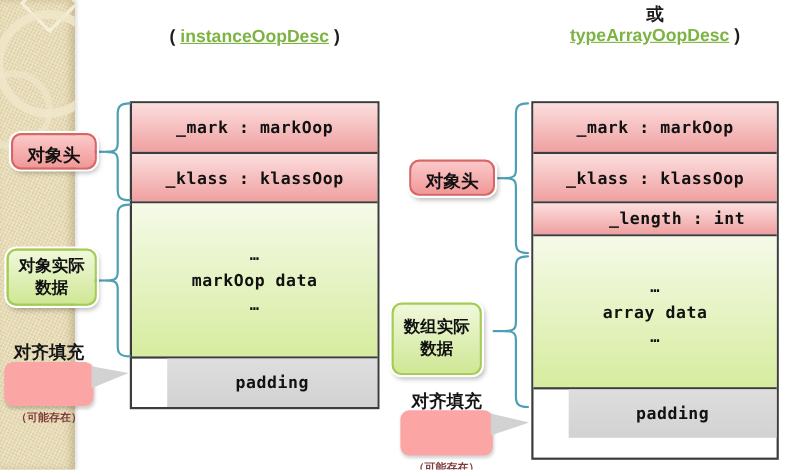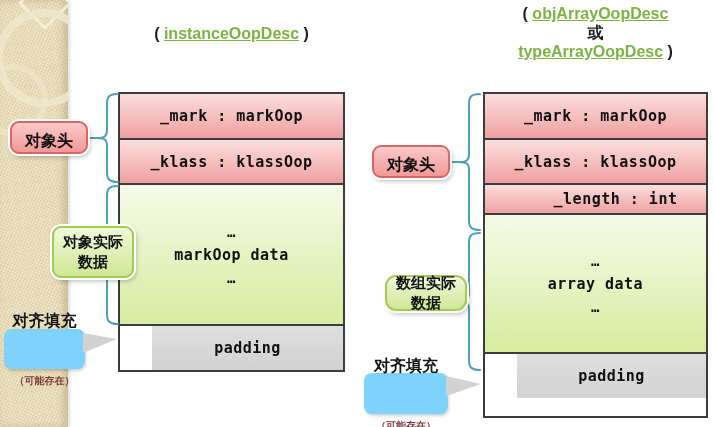--- a/index.html
+++ b/index.html
@@ -40,21 +40,21 @@
   .connector{position:absolute;height:2px;background:#4d9fb3;}
 
   
   .taglabel{position:absolute;display:flex;flex-direction:column;align-items:center;justify-content:center;
             box-sizing:border-box;text-align:center;color:#111;font-weight:700;font-size:16px;
             border-radius:9px;box-shadow:0 0 0 2px #fff,2px 3px 5px rgba(0,0,0,.28);}
   .taglabel.pinklbl{background:linear-gradient(#fbc9c9,#f29898);border:2px solid #d96666;justify-content:flex-end;}
   .taglabel.greenlbl{background:linear-gradient(#f0f8db,#cfe795);border:2px solid #a2cc52;font-size:15px;line-height:20px;}
 
   
-  .callout{position:absolute;background:#7dd3fc;border-radius:8px;display:flex;flex-direction:column;
+  .callout{position:absolute;background:#fca5a5;border-radius:8px;display:flex;flex-direction:column;
            align-items:center;justify-content:center;text-align:center;box-shadow:1px 2px 3px rgba(0,0,0,.18);gap:44px;}
   .callout .c1{font-size:16px;font-weight:700;color:#151515;line-height:19px;}
   .callout .c2{font-size:10px;font-weight:700;color:#803c3c;line-height:13px;}
   .tail{position:absolute;}
   .tail polygon{fill:#d2d2d2;}
 </style>
 </head>
 <body>
 
 <div class="stage">
@@ -91,37 +91,33 @@
   </svg>
   <svg class="brace" style="left:94px;top:184px;" width="26" height="142" viewBox="0 0 26 142">
     <path d="M24,2 C14,2 13,6 13,12 L13,63 C13,69 11,71 3,71 C11,71 13,73 13,79 L13,130 C13,136 14,140 24,140"></path>
   </svg>
   <div class="connector" style="left:85px;top:137px;width:13px;"></div>
   <div class="connector" style="left:85px;top:254px;width:13px;"></div>
 
   <div class="taglabel pinklbl" style="left:10px;top:121px;width:78px;height:33px;">
     <span>对象头</span>
   </div>
-  <div class="taglabel greenlbl" style="left:6px;top:226px;width:82px;height:52px;margin-left:46px;">
+  <div class="taglabel greenlbl" style="left:6px;top:226px;width:82px;height:52px;">
     <span>对象实际</span>
     <span>数据</span>
   </div>
   <div class="callout" style="left:4px;top:329px;width:81px;height:40px;">
     <div class="c1">对齐填充</div>
     <div class="c2">（可能存在）</div>
   </div>
   <svg class="tail" style="left:83px;top:332px;" width="35" height="22" viewBox="0 0 35 22">
     <polygon points="0,1 0,21 34,7"></polygon>
   </svg>
 
   <div class="titleblock" style="left:483px;top:4px;width:225px;position:absolute;">
-    <div class="t2">
-      <span class="paren">(</span>
-      <a class="greenlink">objArrayOopDesc</a>
-    </div>
     <div class="t2">或</div>
     <div class="t2">
       <a class="greenlink">typeArrayOopDesc</a>
       <span class="paren">)</span>
     </div>
   </div>
 
   <div class="membox" style="left:483px;top:92px;width:225px;height:326px;">
     <div class="row pink sep" style="height:46px;">_mark : markOop</div>
     <div class="row pink sep" style="height:45px;">_klass : klassOop</div>
@@ -139,21 +135,21 @@
   </svg>
   <svg class="brace" style="left:456px;top:231px;" width="26" height="141" viewBox="0 0 26 141">
     <path d="M24,2 C14,2 13,6 13,12 L13,62 C13,68 11,70 3,70 C11,70 13,72 13,78 L13,129 C13,135 14,139 24,139"></path>
   </svg>
   <div class="connector" style="left:448px;top:161px;width:12px;"></div>
   <div class="connector" style="left:448px;top:300px;width:12px;"></div>
 
   <div class="taglabel pinklbl" style="left:372px;top:145px;width:78px;height:33px;">
     <span>对象头</span>
   </div>
-  <div class="taglabel greenlbl" style="left:385px;top:275px;width:82px;height:36px;border-radius:11px;">
+  <div class="taglabel greenlbl" style="left:356px;top:275px;width:82px;height:66px;">
     <span>数组实际</span>
     <span>数据</span>
   </div>
   <div class="callout" style="left:364px;top:373px;width:84px;height:41px;">
     <div class="c1">对齐填充</div>
     <div class="c2">（可能存在）</div>
   </div>
   <svg class="tail" style="left:446px;top:375px;" width="36" height="22" viewBox="0 0 36 22">
     <polygon points="0,1 0,21 35,9"></polygon>
   </svg>

